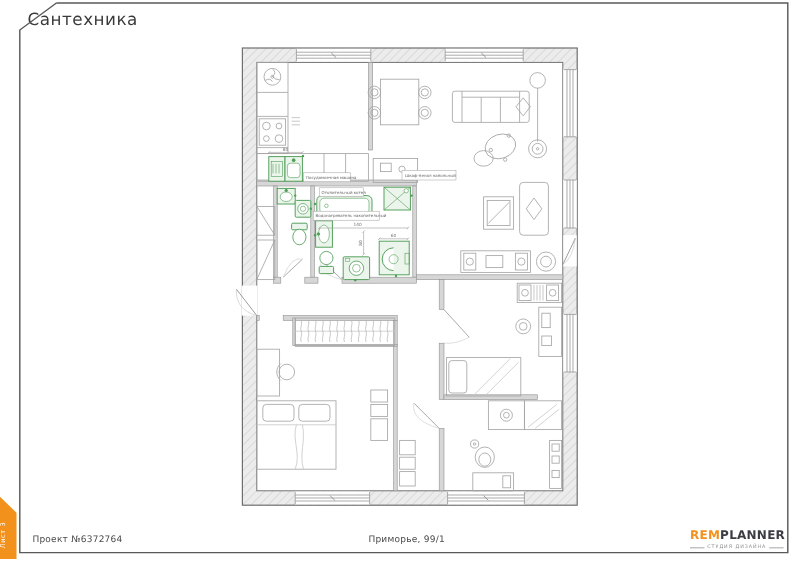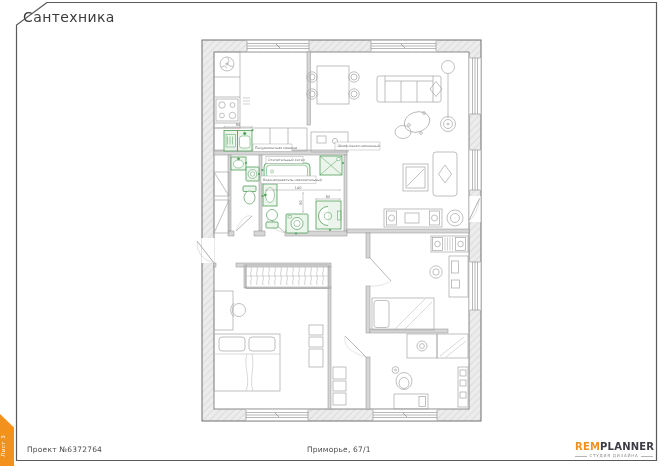--- a/index.html
+++ b/index.html
@@ -476,21 +476,21 @@
       <text x="263" y="181" fill="#666">Водонагреватель накопительный</text>
       </g>
   </g>
 </svg>
 
 <div class="abs" id="side-tab">
   <span>Лист 3</span>
 </div>
 
 <div class="abs foot-text" id="footer-project">Проект №6372764</div>
-<div class="abs foot-text" id="footer-address">Приморье, 67/1</div>
+<div class="abs foot-text" id="footer-address">Приморье, 99/1</div>
 
 <div class="abs" id="logo">
   <div class="brand"><span class="rem">REM</span><span class="planner">PLANNER</span></div>
   <div class="tagline">
     <span class="dash"></span>
     <span class="tag-text">СТУДИЯ ДИЗАЙНА</span>
     <span class="dash"></span>
   </div>
 </div>
 

